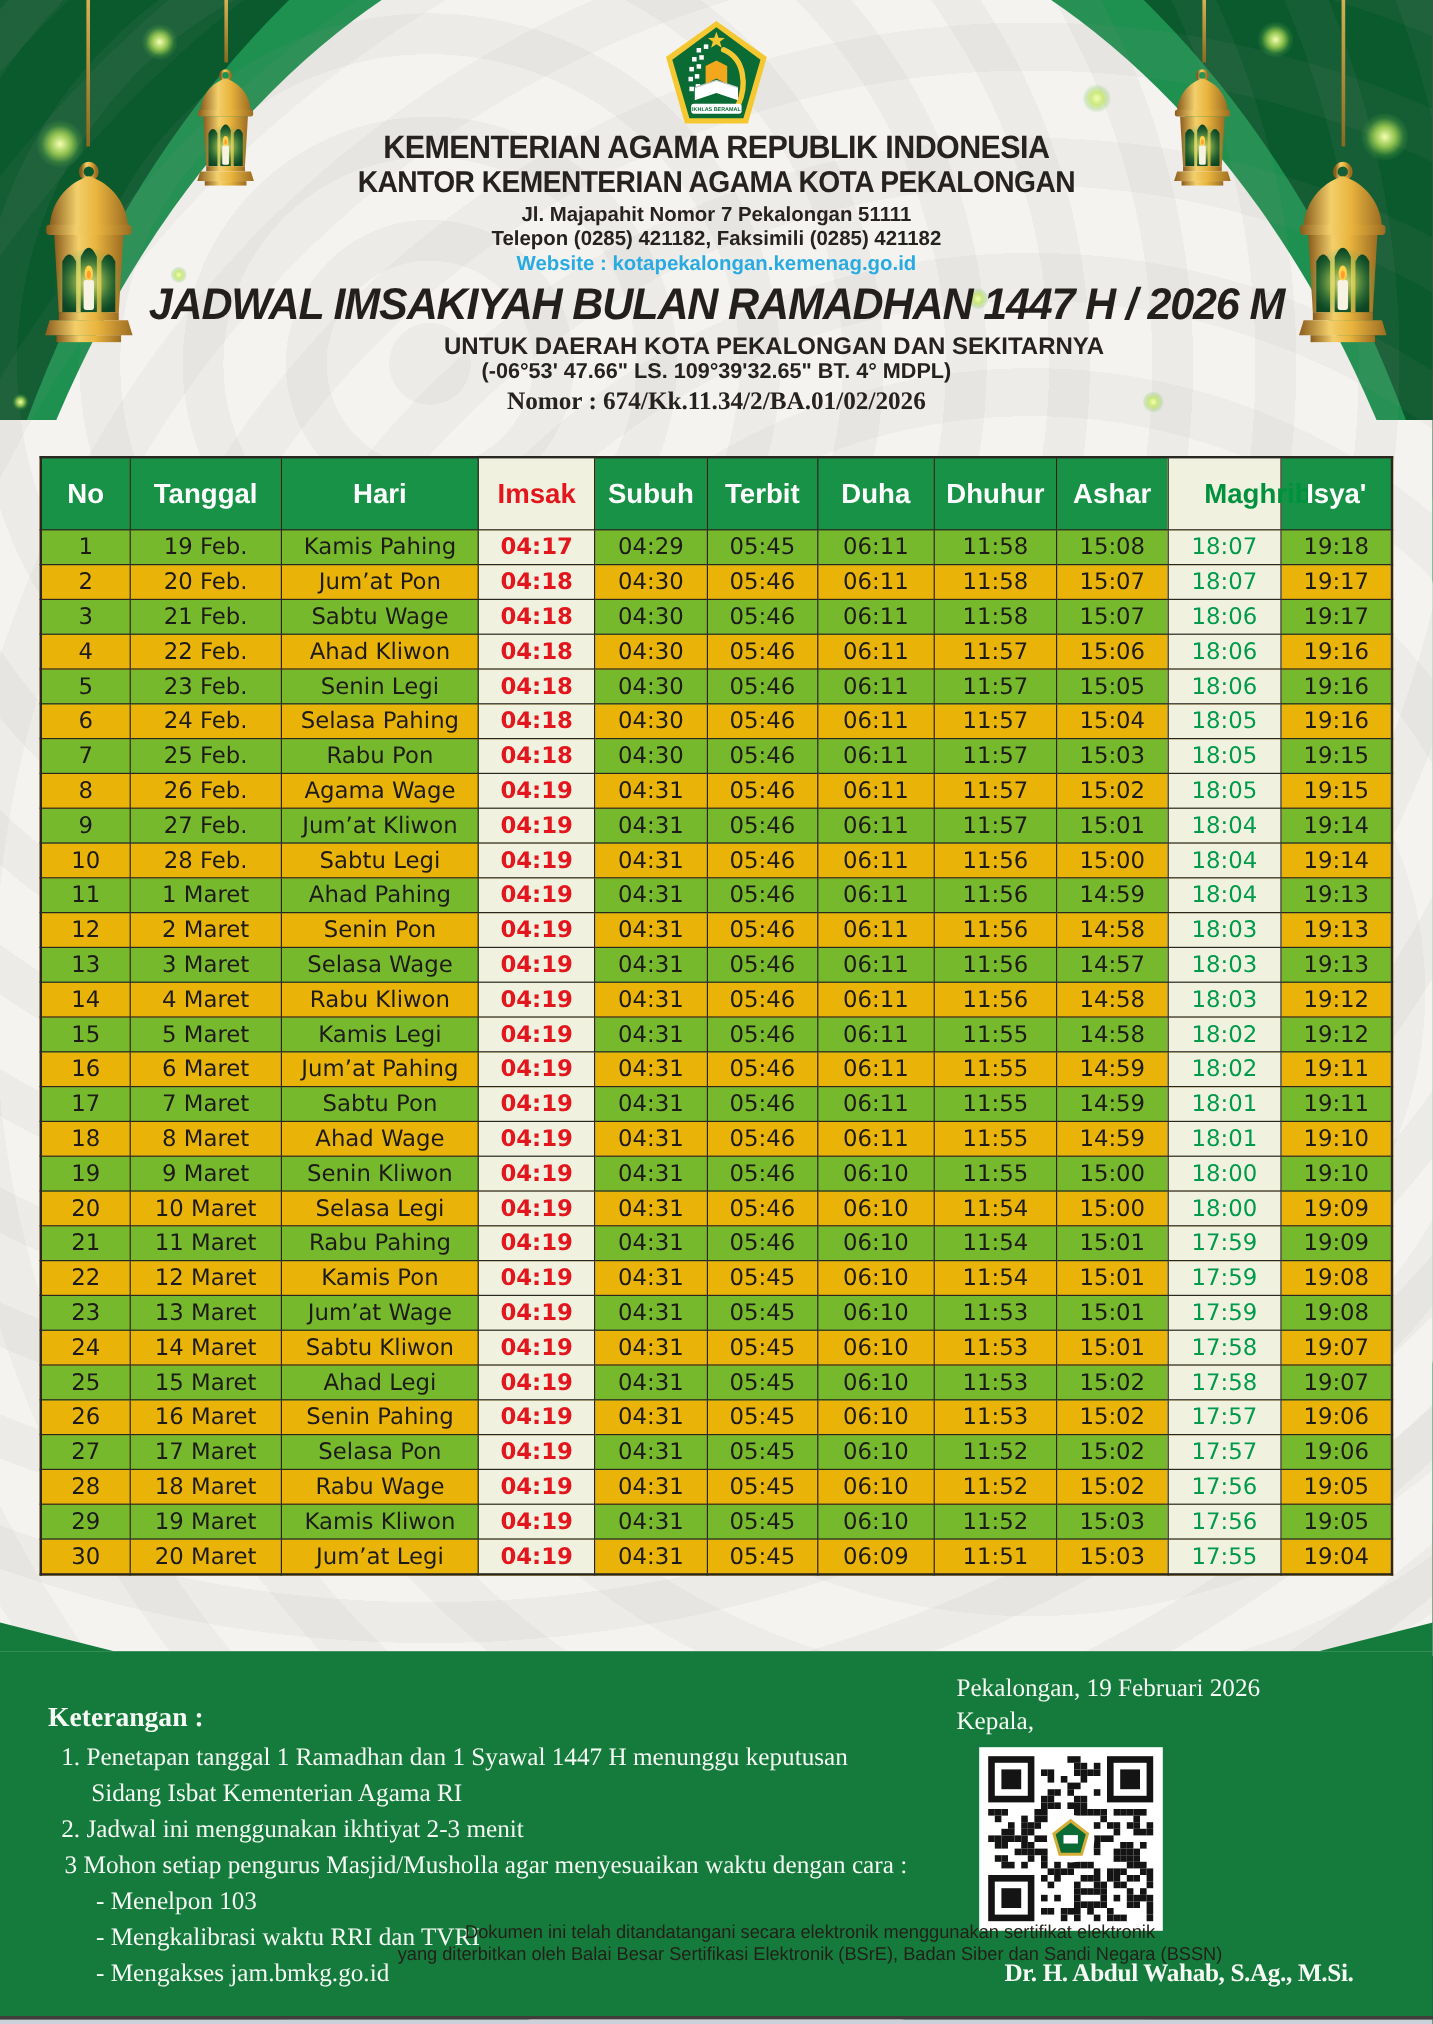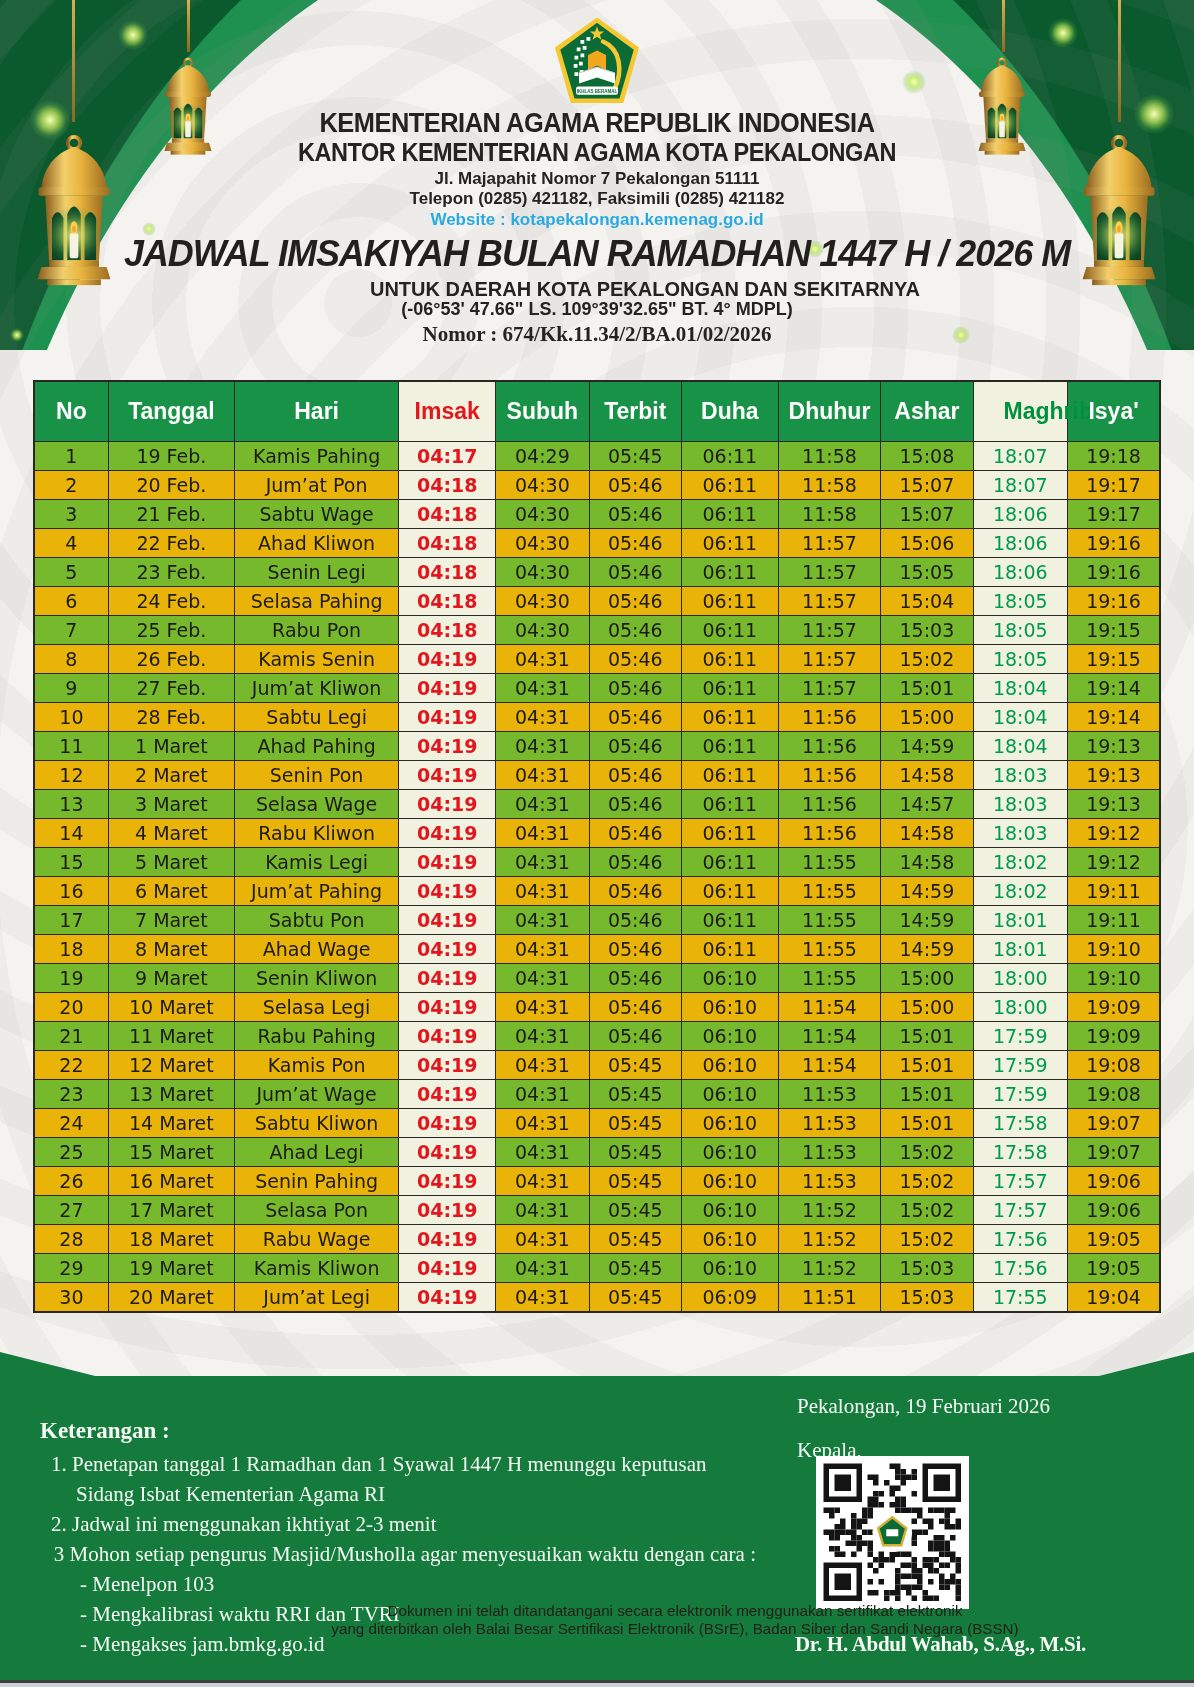--- a/index.html
+++ b/index.html
@@ -61,24 +61,24 @@
   .footer{position:absolute;left:0;top:1376px;width:100%;height:304px;background:#157b3d;
           color:#f6faf4;font-family:"Liberation Serif",serif;}
   .footer::before{content:'';position:absolute;top:-24px;left:0;width:0;height:0;
                   border-left:95px solid #157b3d;border-top:24px solid transparent;}
   .footer::after{content:'';position:absolute;top:-24px;right:0;width:0;height:0;
                  border-right:95px solid #157b3d;border-top:24px solid transparent;}
   .ket-title{position:absolute;left:40px;top:42px;font-size:23px;font-weight:bold;}
   .notes{position:absolute;left:36px;top:76px;width:720px;font-size:21px;}
   .note-line{height:30px;white-space:nowrap;}
   .place-date{position:absolute;left:797px;top:18px;font-size:21px;}
-  .kepala{position:absolute;left:797px;top:46px;font-size:21px;margin-top:16px;}
+  .kepala{position:absolute;left:797px;top:46px;font-size:21px;}
   .qr{position:absolute;left:816px;top:80px;width:153px;height:153px;background:#fff;
       display:flex;align-items:center;justify-content:center;}
-  .signer{position:absolute;left:795px;top:256px;font-size:21px;font-weight:bold;letter-spacing:-.3px;}
+  .signer{position:absolute;left:837px;top:256px;font-size:21px;font-weight:bold;letter-spacing:-.3px;}
   .disclaimer{position:absolute;left:170px;top:226px;width:1010px;text-align:center;
               color:#232019;font-family:"Liberation Sans",sans-serif;font-size:15.5px;
               transform:scaleX(.98);line-height:18px;}
   .bottom-line{position:absolute;left:0;top:1680px;width:100%;height:3px;background:#403d3b;}
   .bottom-strip{position:absolute;left:0;top:1683px;width:100%;height:4px;background:#ccd0d8;}
 </style>
 </head>
 <body>
 
 <div class="page">
@@ -303,21 +303,21 @@
           <td>05:46</td>
           <td>06:11</td>
           <td>11:57</td>
           <td>15:03</td>
           <td class="c-maghrib">18:05</td>
           <td>19:15</td>
         </tr>
         <tr>
           <td>8</td>
           <td>26 Feb.</td>
-          <td>Kamis Senin</td>
+          <td>Agama Wage</td>
           <td class="c-imsak">04:19</td>
           <td>04:31</td>
           <td>05:46</td>
           <td>06:11</td>
           <td>11:57</td>
           <td>15:02</td>
           <td class="c-maghrib">18:05</td>
           <td>19:15</td>
         </tr>
         <tr class="alt">

